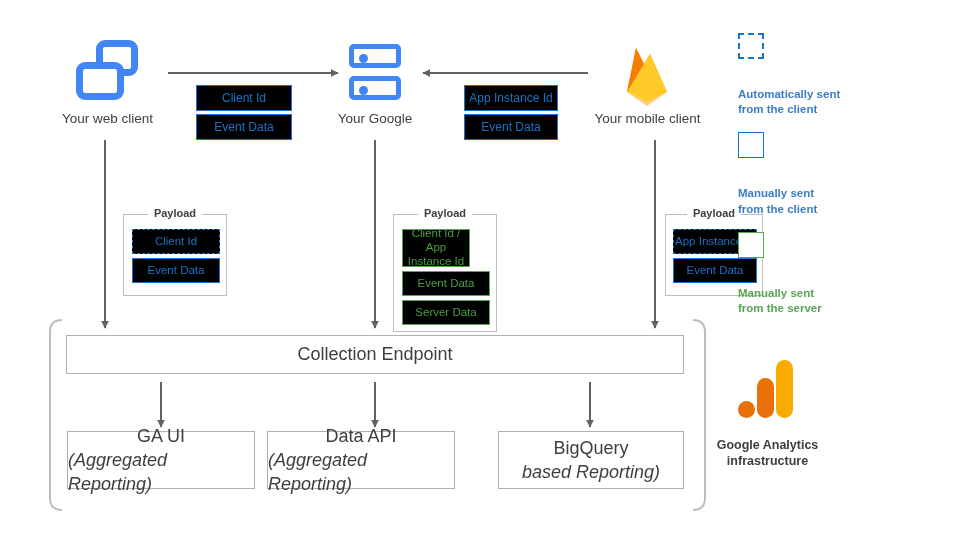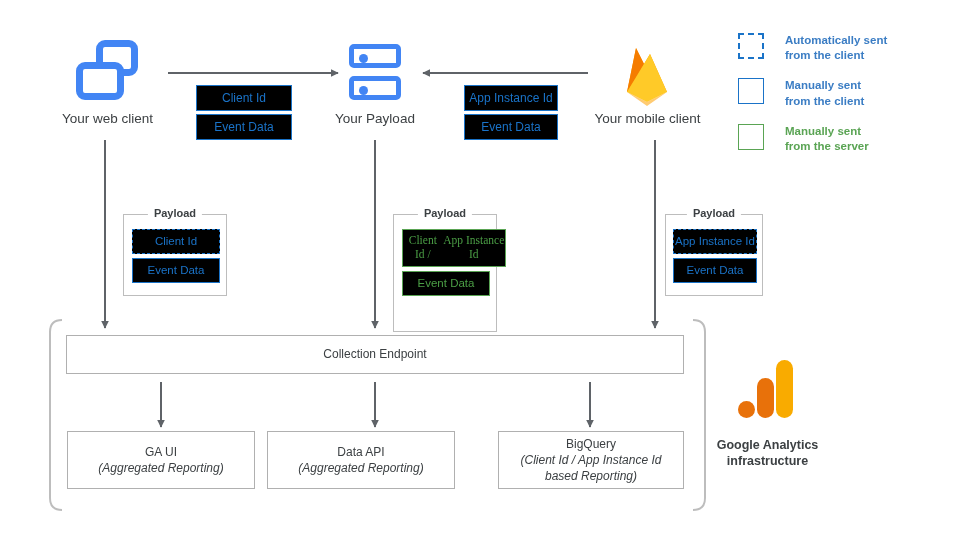--- a/index.html
+++ b/index.html
@@ -32,25 +32,25 @@
 
   
   .payload{box-sizing:border-box;border:1px solid #bdbdbd;background:#fff;margin-top:40px;}
   .payload-title{position:absolute;top:-8px;left:50%;transform:translateX(-50%);
       background:#fff;padding:0 6px;font-size:11px;font-weight:bold;color:#3c4043;
       white-space:nowrap;}
 
   
   .gbox{box-sizing:border-box;border:1px solid #b0b0b0;background:#fff;
         display:flex;flex-direction:column;align-items:center;justify-content:center;
-        text-align:left;color:#3c4043;font-size:12px;line-height:1.35;}
+        text-align:left;color:#3c4043;font-size:18px;line-height:1.35;}
   .gbox .sub{font-style:italic;}
 
   
-  .legend-row{display:flex;align-items:flex-start;gap:21px;margin-bottom:15px;}
+  .legend-row{display:flex;align-items:flex-start;gap:28px;margin-bottom:15px;flex-direction:column;}
   .legend-swatch{width:26px;height:26px;box-sizing:border-box;background:#fff;flex:none;}
   .sw-dash{border:2px dashed #1a73c8;}
   .sw-blue{border:1.6px solid #1a73c8;}
   .sw-green{border:1.6px solid #5aa454;}
   .legend-text{font-size:11.5px;line-height:1.32;font-weight:bold;}
   .legend-text.blue{color:#3b7dc4;}
   .legend-text.green{color:#5aa454;}
 
   .ga-caption{font-size:12.5px;font-weight:bold;color:#3c4043;text-align:center;
       line-height:1.3;}
@@ -99,21 +99,21 @@
 <div class="abs" style="left:349px;top:44px;">
   <div class="server-icon">
     <div class="bar top">
         <div class="dot"></div>
       </div>
     <div class="bar bot">
         <div class="dot"></div>
       </div>
   </div>
 </div>
-<div class="abs node-label" style="left:300px;top:111px;width:150px;">Your Payload</div>
+<div class="abs node-label" style="left:300px;top:111px;width:150px;">Your Google</div>
 
 <div class="abs" style="left:464px;top:85px;">
   <div class="dbox blue" style="width:94px;height:26px;font-size:12px;">App Instance Id</div>
   <div class="dbox blue" style="width:94px;height:26px;font-size:12px;margin-top:3px;">Event Data</div>
 </div>
 
 <div class="abs" style="left:616px;top:38px;">
   <svg width="62" height="70" viewBox="0 0 62 70">
     <path d="M11,54 L20,10 L28,26 L34,16 L51,54 Z" fill="#FFA000"></path>
     <path d="M11,54 L20,10 L28,26 L20,40 Z" fill="#F57C00"></path>
@@ -127,25 +127,26 @@
   <div class="payload-title">Payload</div>
   <div style="position:absolute;left:8px;top:14px;">
     <div class="dbox blue-dash" style="width:88px;height:25px;font-size:11.5px;">Client Id</div>
     <div class="dbox blue" style="width:88px;height:25px;font-size:11.5px;margin-top:4px;">Event Data</div>
   </div>
 </div>
 
 <div class="abs payload" style="left:393px;top:174px;width:104px;height:118px;">
   <div class="payload-title">Payload</div>
   <div style="position:absolute;left:8px;top:14px;">
-    <div class="dbox green" style="width:104px;height:38px;font-size:11.5px;flex-direction:row;font-family:Liberation Serif, serif;">
+    <div class="dbox green" style="width:68px;height:38px;font-size:11.5px;flex-direction:column;">
       <span>Client Id /</span>
       <span>App Instance Id</span>
     </div>
     <div class="dbox green" style="width:88px;height:25px;font-size:11.5px;margin-top:4px;">Event Data</div>
+    <div class="dbox green" style="width:88px;height:25px;font-size:11.5px;margin-top:4px;">Server Data</div>
   </div>
 </div>
 
 <div class="abs payload" style="left:665px;top:174px;width:98px;height:82px;">
   <div class="payload-title">Payload</div>
   <div style="position:absolute;left:7px;top:14px;">
     <div class="dbox blue-dash" style="width:84px;height:25px;font-size:11.5px;">App Instance Id</div>
     <div class="dbox blue" style="width:84px;height:25px;font-size:11.5px;margin-top:4px;">Event Data</div>
   </div>
 </div>
@@ -157,21 +158,20 @@
   <div class="sub">(Aggregated Reporting)</div>
 </div>
 
 <div class="abs gbox" style="left:267px;top:431px;width:188px;height:58px;">
   <div>Data API</div>
   <div class="sub">(Aggregated Reporting)</div>
 </div>
 
 <div class="abs gbox" style="left:498px;top:431px;width:186px;height:58px;">
   <div>BigQuery</div>
-  <div class="sub">(Client Id / App Instance Id</div>
   <div class="sub">based Reporting)</div>
 </div>
 
 <div class="abs" style="left:710px;top:360px;width:115px;">
   <svg width="60" height="62" viewBox="0 0 60 62" style="display:block;margin:0 auto;">
     <rect x="38" y="0" width="17" height="58" rx="8.5" fill="#F9AB00"></rect>
     <rect x="19" y="18" width="17" height="40" rx="8.5" fill="#E8710A"></rect>
     <circle cx="8.5" cy="49.5" r="8.5" fill="#E8710A"></circle>
   </svg>
   <div class="ga-caption" style="margin-top:15px;">Google Analytics</div>

